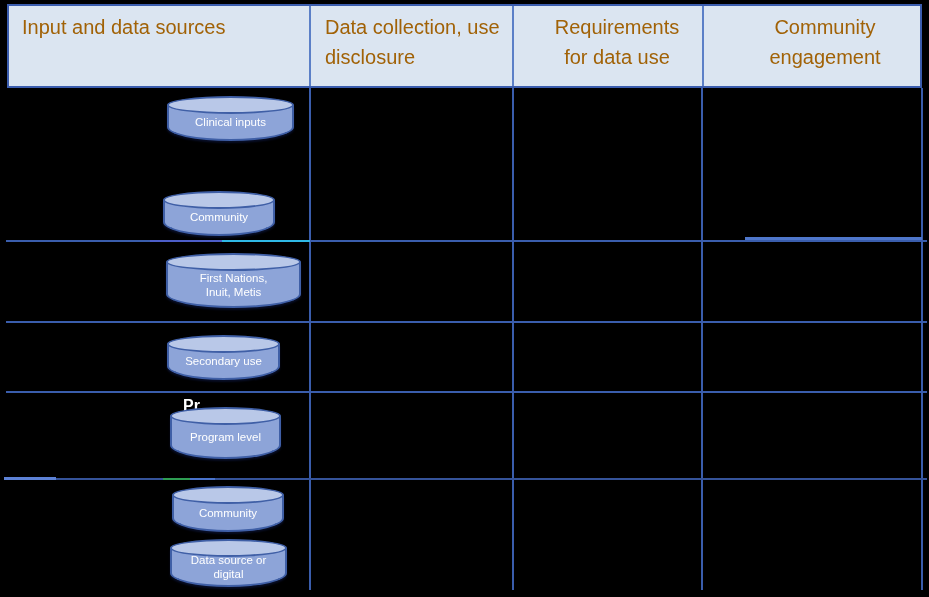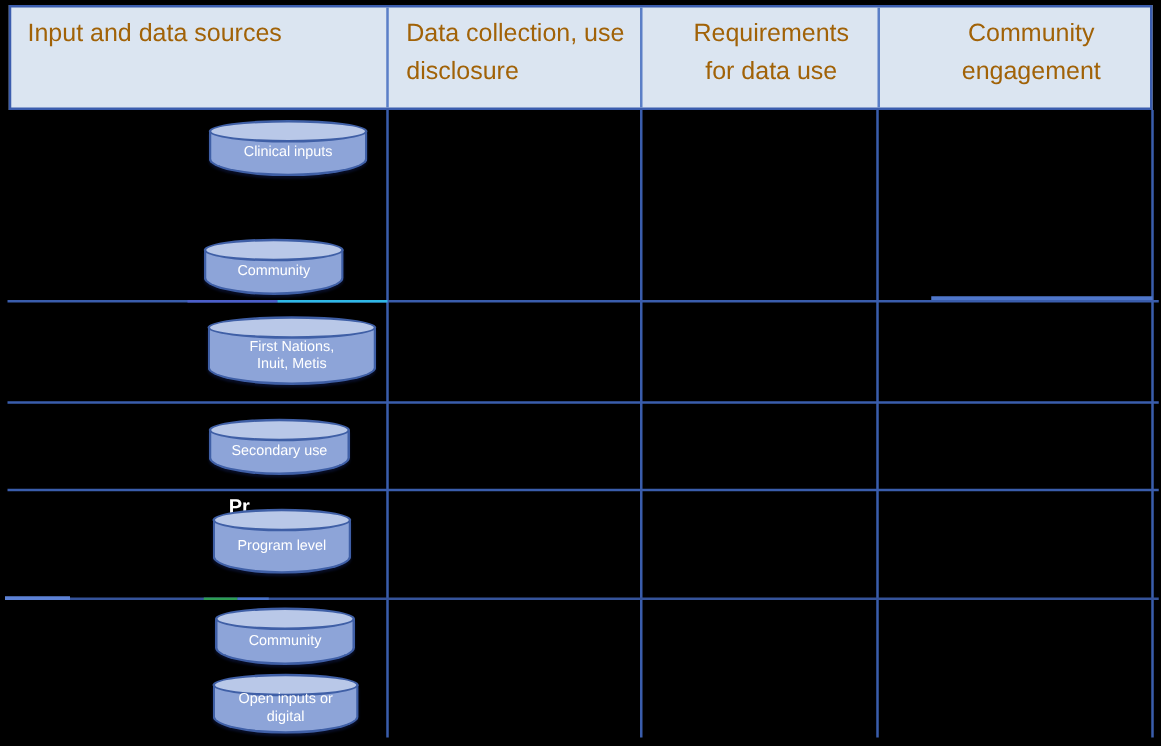--- a/index.html
+++ b/index.html
@@ -134,17 +134,17 @@
 
   <div class="cyl cy7">
     <div class="body"></div>
     <div class="top"></div>
     <div class="label">Community</div>
   </div>
 
   <div class="cyl cy8">
     <div class="body"></div>
     <div class="top"></div>
-    <div class="label">Open inputs or
+    <div class="label">Data source or
 digital</div>
   </div>
 
 </div>
 
 </body></html>

